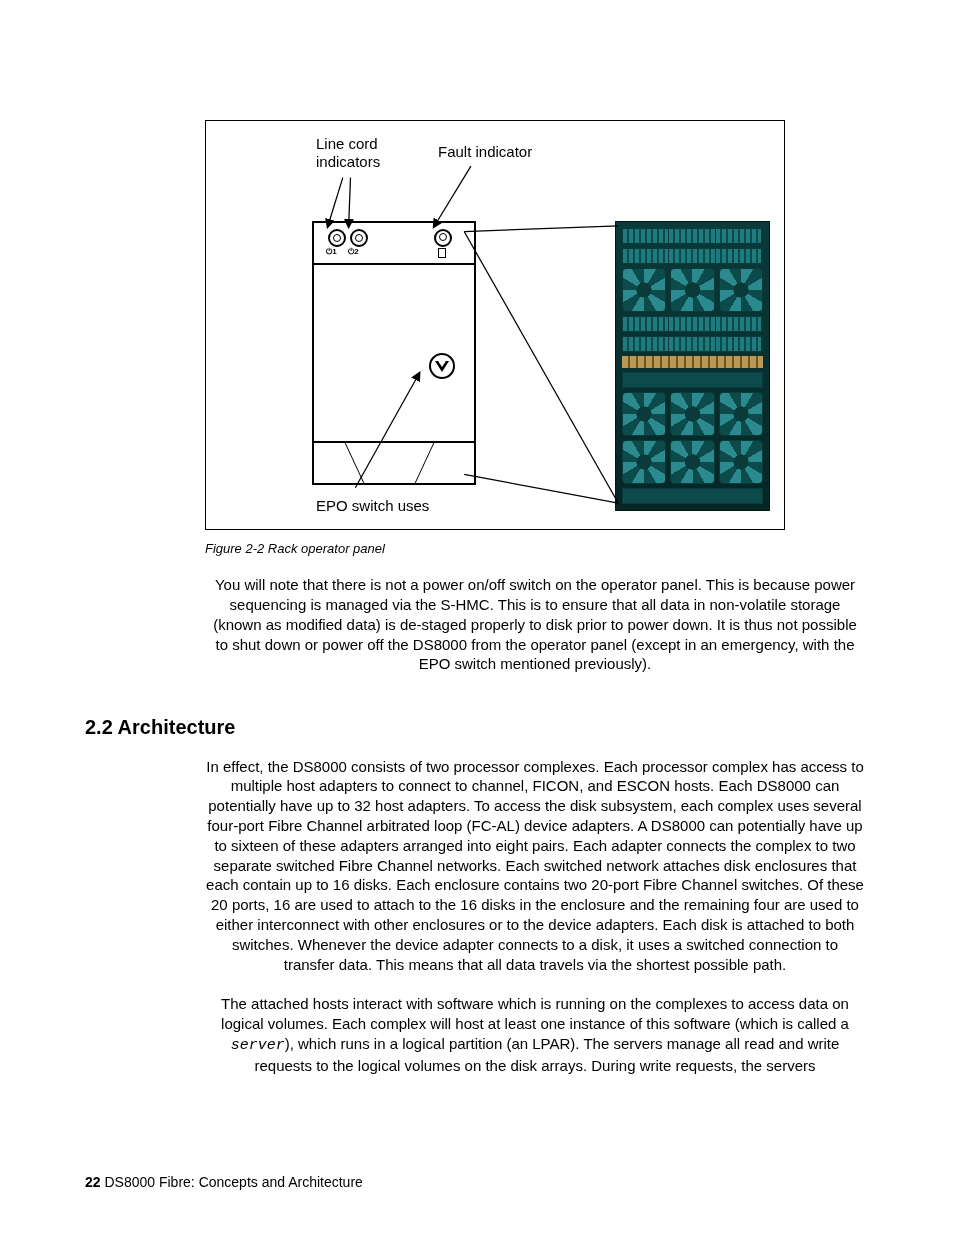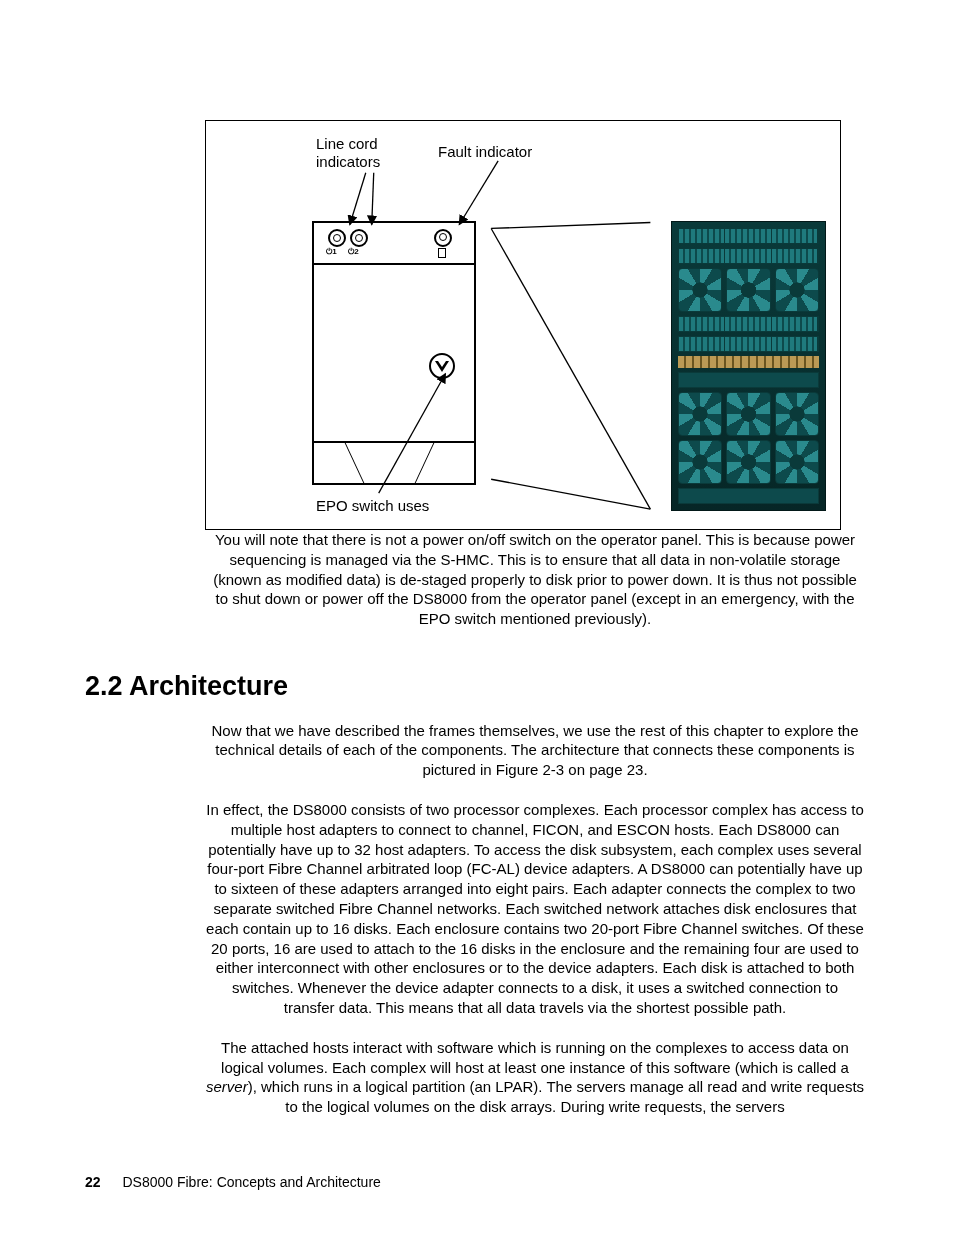--- a/index.html
+++ b/index.html
@@ -17,21 +17,21 @@
     position: relative;
     box-sizing: border-box;
     padding: 120px 85px 0 85px;
   }
   .figure-wrap {
     margin-left: 120px;
     width: 600px;
   }
   .figure-border {
     border: 1px solid #000;
-    width: 636px;
+    width: 580px;
     height: 410px;
     position: relative;
     box-sizing: border-box;
   }
   .fig-label {
     position: absolute;
     font-size: 15px;
     line-height: 1.2;
   }
   
@@ -113,33 +113,33 @@
     font-style: italic;
     font-size: 13px;
     margin: 10px 0 18px 0;
   }
   .body-text {
     margin-left: 120px;
     width: 660px;
   }
   .body-text p { margin: 0 0 20px 0; text-align:center; }
   h2.section {
-    font-size: 27px;
+    font-size: 20px;
     font-weight: bold;
     margin: 40px 0 16px 0;
     font-family: Arial, Helvetica, sans-serif;
   }
   .footer {
     position: absolute;
     left: 85px;
     bottom: 44px;
     font-size: 14px;
   }
-  .footer .pg { font-weight: bold; margin-right: 18px; }
-  .italic-word{ font-style: italic; font-family: Liberation Sans, sans-serif; }
+  .footer .pg { font-weight: bold; }
+  .italic-word{ font-style: italic; font-family: Liberation Mono, monospace; }
 </style>
 </head>
 <body>
 
 <div class="page">
 
   <div class="figure-wrap">
     <div class="figure-border">
 
       <div class="fig-label" style="left:110px; top:14px; white-space:pre;">Line cord
@@ -222,30 +222,30 @@
         <line x1="275" y1="40" x2="236" y2="104" stroke="#000" stroke-width="1.3" marker-end="url(#arrow)"></line>
 
         <line x1="155" y1="374" x2="222" y2="254" stroke="#000" stroke-width="1.3" marker-end="url(#arrow)"></line>
 
         <line x1="268" y1="108" x2="428" y2="102" stroke="#000" stroke-width="1.3"></line>
         <line x1="268" y1="108" x2="428" y2="390" stroke="#000" stroke-width="1.3"></line>
         <line x1="268" y1="360" x2="428" y2="390" stroke="#000" stroke-width="1.3"></line>
       </svg>
 
     </div>
+    <div class="figure-caption">Figure 2-2   Rack operator panel</div>
   </div>
 
   <div class="body-text">
     <p>You will note that there is not a power on/off switch on the operator panel. This is because power sequencing is managed via the S-HMC. This is to ensure that all data in non-volatile storage (known as modified data) is de-staged properly to disk prior to power down. It is thus not possible to shut down or power off the DS8000 from the operator panel (except in an emergency, with the EPO switch mentioned previously).</p>
   </div>
 
   <h2 class="section">2.2  Architecture</h2>
 
   <div class="body-text">
-    <p>Now that we have described the frames themselves, we use the rest of this chapter to explore the technical details of each of the components. The architecture that connects these components is pictured in Figure 2-3 on page 23.</p>
     <p>In effect, the DS8000 consists of two processor complexes. Each processor complex has access to multiple host adapters to connect to channel, FICON, and ESCON hosts. Each DS8000 can potentially have up to 32 host adapters. To access the disk subsystem, each complex uses several four-port Fibre Channel arbitrated loop (FC-AL) device adapters. A DS8000 can potentially have up to sixteen of these adapters arranged into eight pairs. Each adapter connects the complex to two separate switched Fibre Channel networks. Each switched network attaches disk enclosures that each contain up to 16 disks. Each enclosure contains two 20-port Fibre Channel switches. Of these 20 ports, 16 are used to attach to the 16 disks in the enclosure and the remaining four are used to either interconnect with other enclosures or to the device adapters. Each disk is attached to both switches. Whenever the device adapter connects to a disk, it uses a switched connection to transfer data. This means that all data travels via the shortest possible path.</p>
     <p>
       <span>The attached hosts interact with software which is running on the complexes to access data on logical volumes. Each complex will host at least one instance of this software (which is called a </span><span class="italic-word">server</span><span>), which runs in a logical partition (an LPAR). The servers manage all read and write requests to the logical volumes on the disk arrays. During write requests, the servers</span>
     </p>
   </div>
 
   <div class="footer">
     <span class="pg">22</span>
     <span>DS8000 Fibre: Concepts and Architecture</span>
   </div>

